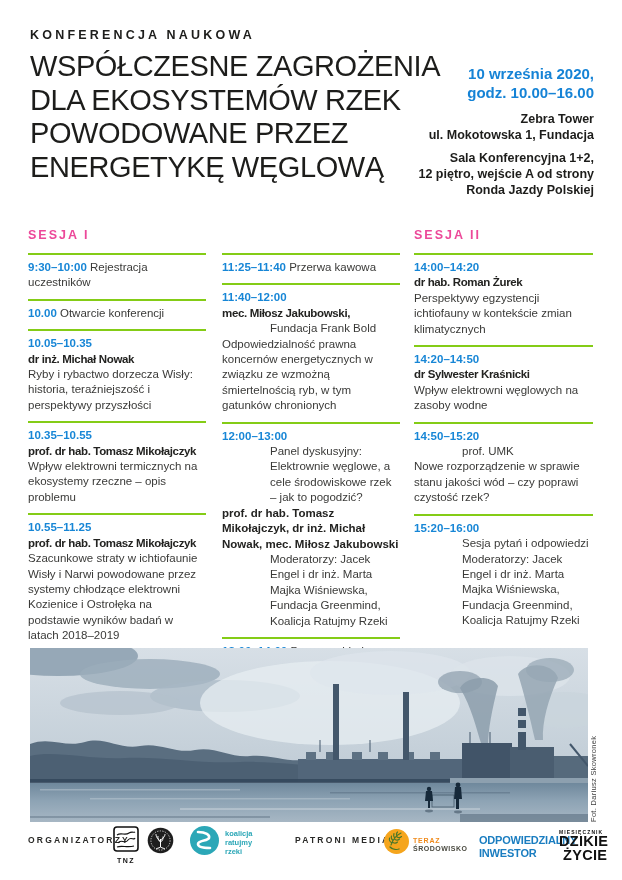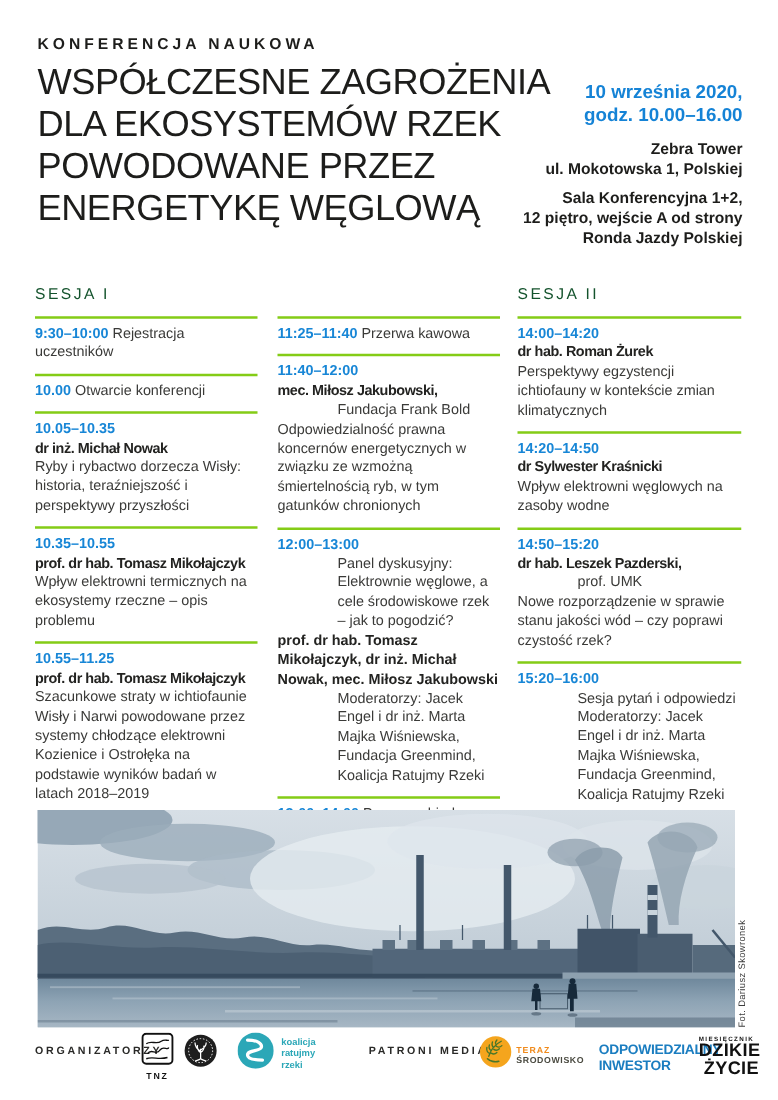--- a/index.html
+++ b/index.html
@@ -24,21 +24,21 @@
   .event-date{font-size:15px;line-height:19px;font-weight:bold;color:#1583d6;}
   .event-venue{margin-top:9px;font-size:12.5px;line-height:16px;font-weight:600;}
   .event-room{margin-top:7px;font-size:12.5px;line-height:16px;font-weight:600;}
   
   .schedule{left:28px;top:228px;width:566px;height:418px;}
   .col{position:absolute;top:0;}
   .col-1{left:0;width:178px;}
   .col-2{left:194px;width:178px;}
   .col-3{left:386px;width:179px;}
   .col-header{
-    height:25px;font-size:12.5px;font-weight:normal;letter-spacing:2px;color:#14532d;
+    height:25px;font-size:12.5px;font-weight:bold;letter-spacing:2px;color:#ec4899;
   }
   .entry{
     border-top:2px solid #84cc16;padding:5px 0 8px;font-size:11.5px;line-height:15.4px;
     color:#3a3a38;
   }
   .seg-time,.seg-time-line{color:#1786d6;font-weight:700;white-space:nowrap;}
   .seg-time-line{display:block;}
   .seg-bold{font-weight:700;color:#232321;}
   .seg-bold-line{display:block;font-weight:700;color:#232321;white-space:nowrap;letter-spacing:-0.35px;}
   .seg-text-line{display:block;padding-left:48px;}
@@ -91,21 +91,21 @@
   <div>ENERGETYKĘ WĘGLOWĄ</div>
 </div>
 
 <div class="abs event-info">
   <div class="event-date">
     <div>10 września 2020,</div>
     <div>godz. 10.00–16.00</div>
   </div>
   <div class="event-venue">
     <div>Zebra Tower</div>
-    <div>ul. Mokotowska 1, Polskiej</div>
+    <div>ul. Mokotowska 1, Fundacja</div>
   </div>
   <div class="event-room">
     <div>Sala Konferencyjna 1+2,</div>
     <div>12 piętro, wejście A od strony</div>
     <div>Ronda Jazdy Polskiej</div>
   </div>
 </div>
 
 <div class="abs schedule">
   <div class="col col-1">
@@ -120,21 +120,21 @@
       <div class="col-header"></div>
       <div class="entry"><span class="seg-time">11:25–11:40</span> <span class="seg-text">Przerwa kawowa</span></div>
       <div class="entry"><span class="seg-time-line">11:40–12:00</span> <span class="seg-bold-line">mec. Miłosz Jakubowski,</span> <span class="seg-text-line">Fundacja Frank Bold</span> <span class="seg-text">Odpowiedzialność prawna koncernów energetycznych w związku ze wzmożną śmiertelnością ryb, w tym gatunków chronionych</span></div>
       <div class="entry"><span class="seg-time-line">12:00–13:00</span> <span class="seg-text-line">Panel dyskusyjny: Elektrownie węglowe, a cele środowiskowe rzek – jak to pogodzić?</span> <span class="seg-bold">prof. dr hab. Tomasz Mikołajczyk, dr inż. Michał Nowak, mec. Miłosz Jakubowski</span> <span class="seg-text-line">Moderatorzy: Jacek Engel i dr inż. Marta Majka Wiśniewska, Fundacja Greenmind, Koalicja Ratujmy Rzeki</span></div>
       <div class="entry"><span class="seg-time">13:00–14:00</span> <span class="seg-text">Przerwa obiadowa</span></div>
     </div>
   <div class="col col-3">
       <div class="col-header">SESJA II</div>
       <div class="entry"><span class="seg-time-line">14:00–14:20</span> <span class="seg-bold-line">dr hab. Roman Żurek</span> <span class="seg-text">Perspektywy egzystencji ichtiofauny w kontekście zmian klimatycznych</span></div>
       <div class="entry"><span class="seg-time-line">14:20–14:50</span> <span class="seg-bold-line">dr Sylwester Kraśnicki</span> <span class="seg-text">Wpływ elektrowni węglowych na zasoby wodne</span></div>
-      <div class="entry"><span class="seg-time-line">14:50–15:20</span> <span class="seg-bold-line">dr hab. Leszek Pazderski,</span> <span class="seg-text-line">prof. UMK</span> <span class="seg-text">Nowe rozporządzenie w sprawie stanu jakości wód – czy poprawi czystość rzek?</span></div>
+      <div class="entry"><span class="seg-time-line">14:50–15:20</span>  <span class="seg-text-line">prof. UMK</span> <span class="seg-text">Nowe rozporządzenie w sprawie stanu jakości wód – czy poprawi czystość rzek?</span></div>
       <div class="entry">
         <span class="seg-time-line">15:20–16:00</span> 
         <span class="seg-text-line">Sesja pytań i odpowiedzi</span> 
         <span class="seg-text-line">Moderatorzy: Jacek Engel i dr inż. Marta Majka Wiśniewska, Fundacja Greenmind, Koalicja Ratujmy Rzeki</span>
       </div>
     </div>
 </div>
 
 <div class="abs photo">
   <svg width="558" height="174" viewBox="0 0 558 174">

